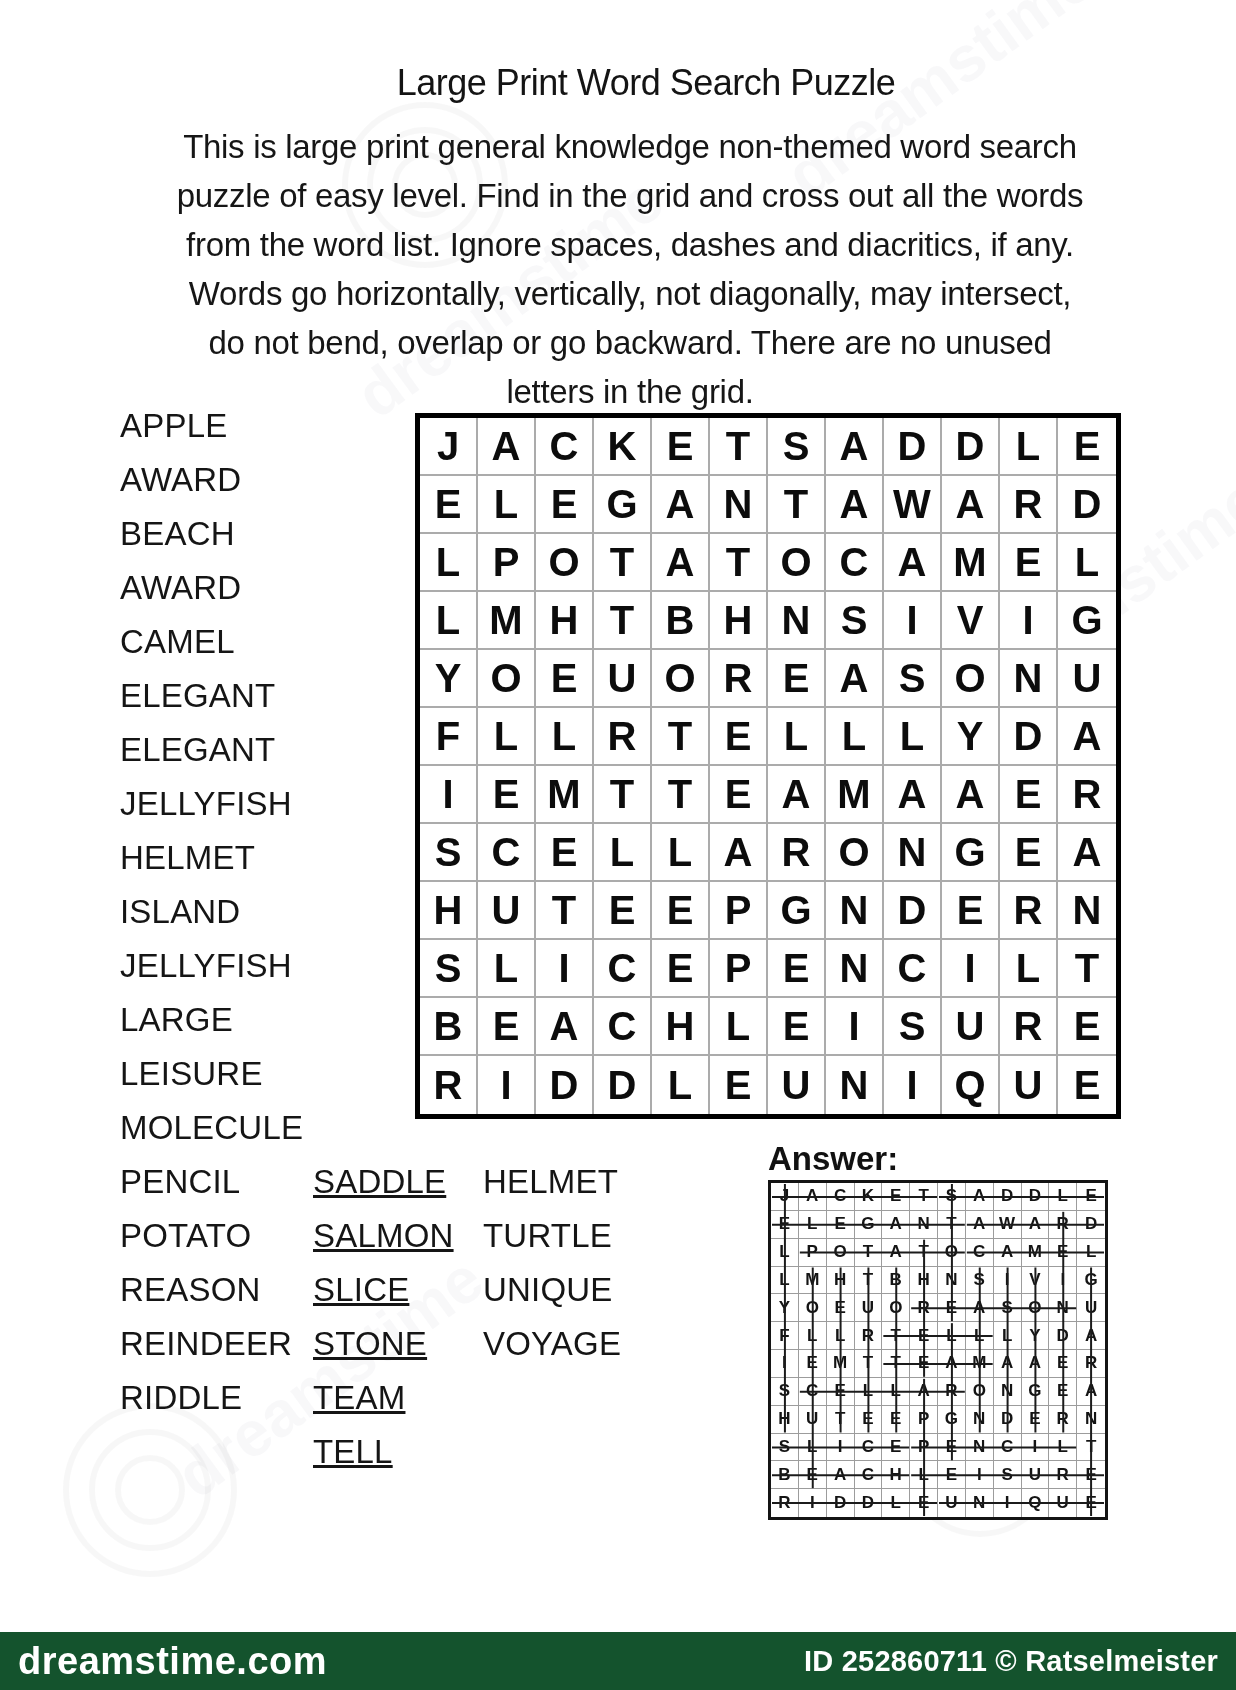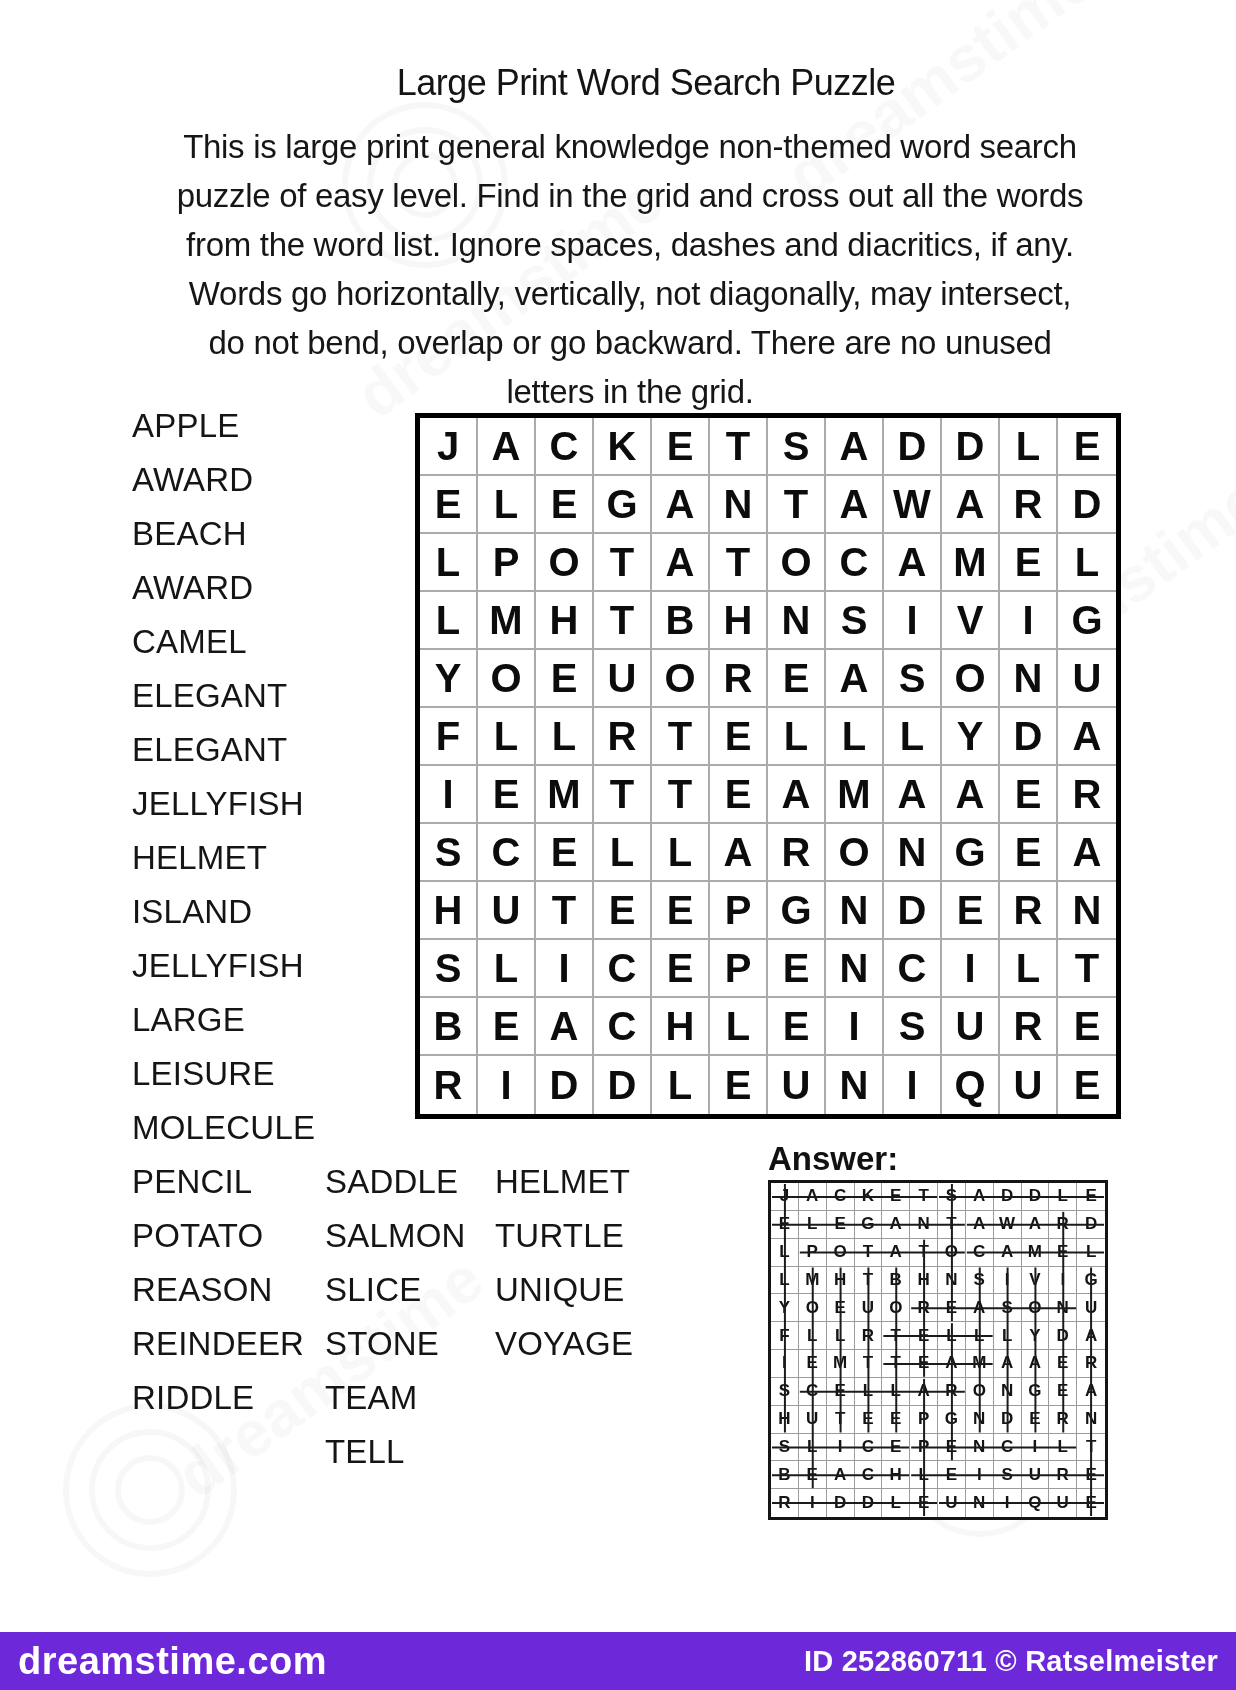--- a/index.html
+++ b/index.html
@@ -14,23 +14,23 @@
     font-size:36px;font-weight:400;letter-spacing:-.5px;color:#141414;padding-left:28px;
   }
   .instructions{
     position:absolute;top:122px;left:0;width:100%;text-align:center;
     font-size:33px;line-height:49px;white-space:pre-line;color:#161616;
     letter-spacing:-.3px;
     margin-left:12px;
   }
   
   .word-col{position:absolute;font-size:33px;letter-spacing:.2px;color:#151515;}
-  .word-col .w{height:54px;line-height:54px;margin-left:12px;}
+  .word-col .w{height:54px;line-height:54px;}
   .word-col-1{left:120px;top:399px;}
-  .word-col-2{left:313px;top:1155px;}
+  .word-col-2{left:313px;top:1155px;text-decoration:underline;}
   .word-col-3{left:483px;top:1155px;}
   
   .grid-main{
     position:absolute;left:415px;top:413px;width:706px;height:706px;
     border:5px solid #000;box-sizing:border-box;background:#fff;
     display:grid;grid-template-columns:repeat(12,1fr);grid-template-rows:repeat(12,1fr);
   }
   .grid-main .cell{
     border-right:2px solid #ababab;border-bottom:2px solid #ababab;
     display:flex;align-items:center;justify-content:center;
@@ -463,18 +463,18 @@
       <line y1="198.83333333333331" y2="336" x1="156.08333333333331" x2="156.08333333333331"></line>
       <line y1="4" y2="141.16666666666666" x1="183.91666666666666" x2="183.91666666666666"></line>
       <line y1="143.16666666666666" y2="280.3333333333333" x1="183.91666666666666" x2="183.91666666666666"></line>
       <line y1="87.5" y2="252.5" x1="211.75" x2="211.75"></line>
       <line y1="87.5" y2="252.5" x1="239.58333333333331" x2="239.58333333333331"></line>
       <line y1="87.5" y2="252.5" x1="267.41666666666663" x2="267.41666666666663"></line>
       <line y1="31.833333333333332" y2="252.5" x1="295.25" x2="295.25"></line>
       <line y1="87.5" y2="336" x1="323.0833333333333" x2="323.0833333333333"></line>
     </svg>
 
-  <div class="footer" id="footer-bar" style="background: #6d28d9;">
+  <div class="footer" id="footer-bar" style="background: #14532d;">
     <div class="logo">dreamstime.com</div>
     <div class="credit">ID 252860711 © Ratselmeister</div>
   </div>
 
 </div>
 
 </body></html>

